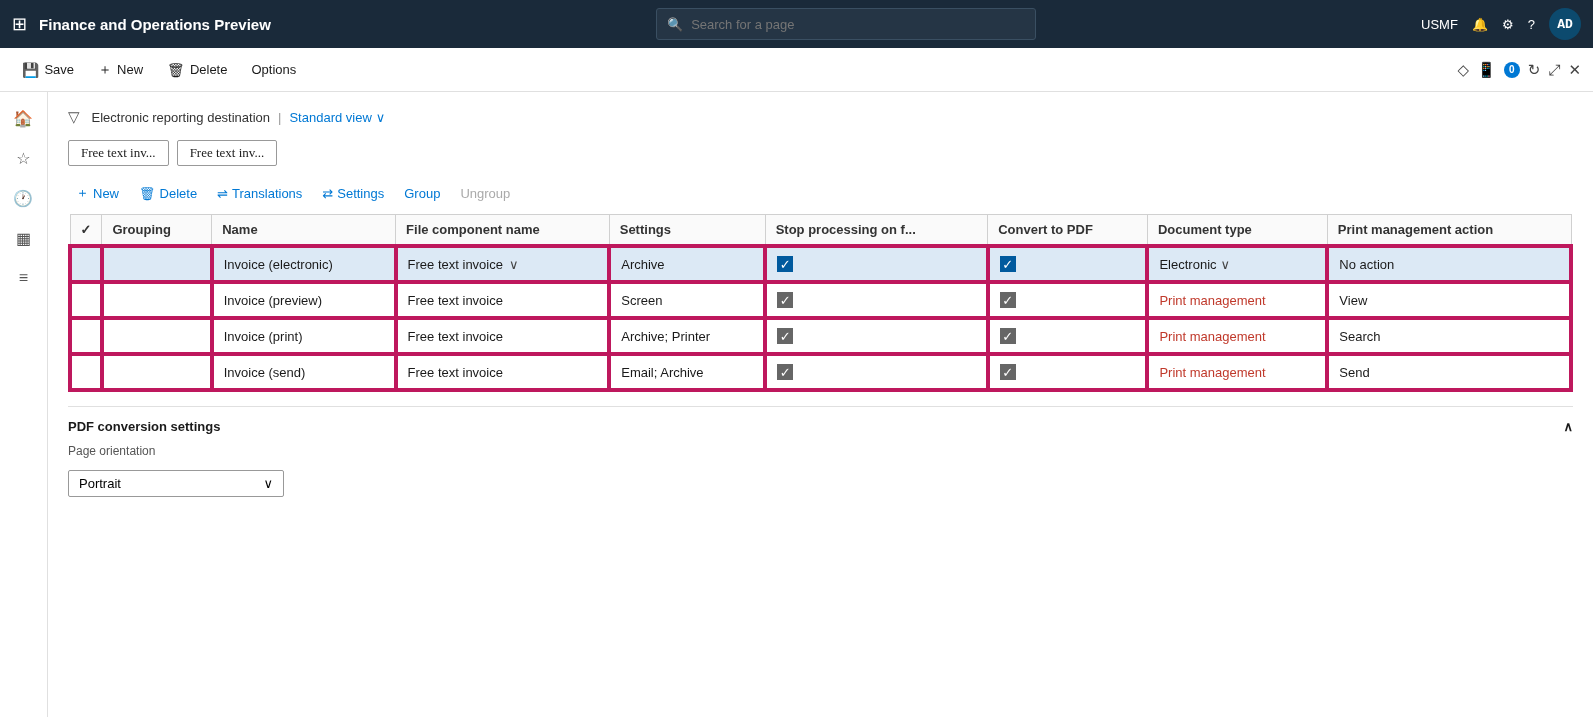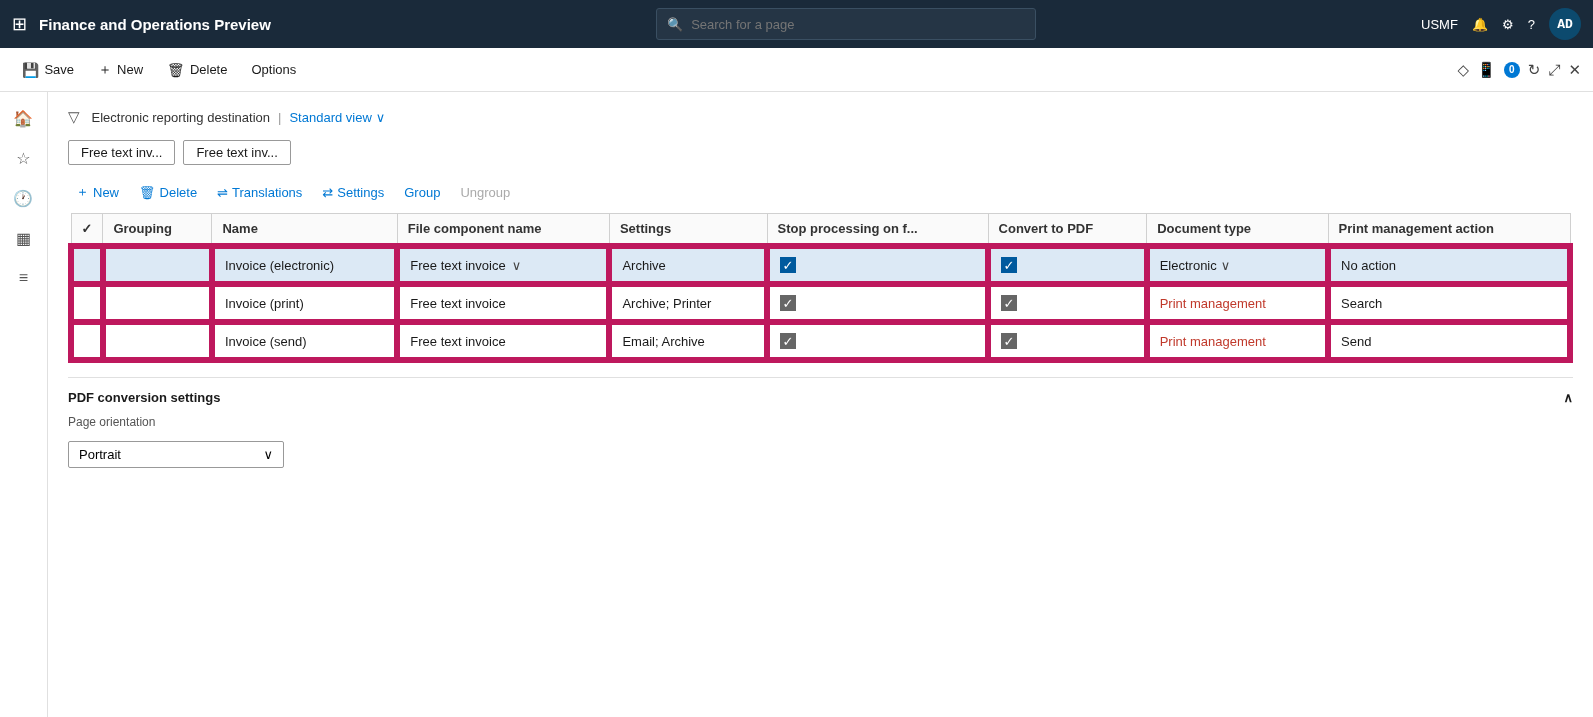--- a/index.html
+++ b/index.html
@@ -144,20 +144,21 @@
     .reference-label { font-size: 12px; color: #555; }
     .reference-buttons { display: flex; gap: 8px; }
     .ref-btn {
       border: 1px solid #999;
       background: white;
       padding: 4px 12px;
       font-size: 13px;
       cursor: pointer;
       border-radius: 2px;
       color: #1a1a1a;
+      font-family: Liberation Serif, serif;
     }
 
     
     .section-header {
       font-size: 14px;
       font-weight: 600;
       color: #1a1a1a;
       padding-bottom: 8px;
     }
 
@@ -187,21 +188,21 @@
     .data-table th {
       background: #fafafa;
       border: 1px solid #d0d0d0;
       padding: 7px 10px;
       text-align: left;
       font-weight: 600;
       color: #333;
       white-space: nowrap;
     }
     .data-table td {
-      border: 6px solid #be185d;
+      border: 4px solid #be185d;
       padding: 8px 10px;
       color: #1a1a1a;
       vertical-align: middle;
     }
     .data-table tr.selected td { background: #dce9f5; }
 
     .checkbox-col { width: 30px; text-align: center; }
 
     .cb {
       width: 16px; height: 16px;
@@ -396,20 +397,31 @@
                 <div class="doc-type-cell">
                   <span style="color:#1a1a1a">Electronic</span>
                   <span class="dropdown-arrow">∨</span>
                 </div>
               </td>
               <td class="gray-text">No action</td>
             </tr>
             <tr>
               <td class="checkbox-col"></td>
               <td></td>
+              <td>Invoice (preview)</td>
+              <td>Free text invoice</td>
+              <td>Screen</td>
+              <td><div class="cb checked-gray">✓</div></td>
+              <td><div class="cb checked-gray">✓</div></td>
+              <td><span style="color:#c0392b">Print management</span></td>
+              <td class="gray-text">View</td>
+            </tr>
+            <tr>
+              <td class="checkbox-col"></td>
+              <td></td>
               <td>Invoice (print)</td>
               <td>Free text invoice</td>
               <td>Archive; Printer</td>
               <td><div class="cb checked-gray">✓</div></td>
               <td><div class="cb checked-gray">✓</div></td>
               <td><span style="color:#c0392b">Print management</span></td>
               <td class="gray-text">Search</td>
             </tr>
             <tr>
               <td class="checkbox-col"></td>

